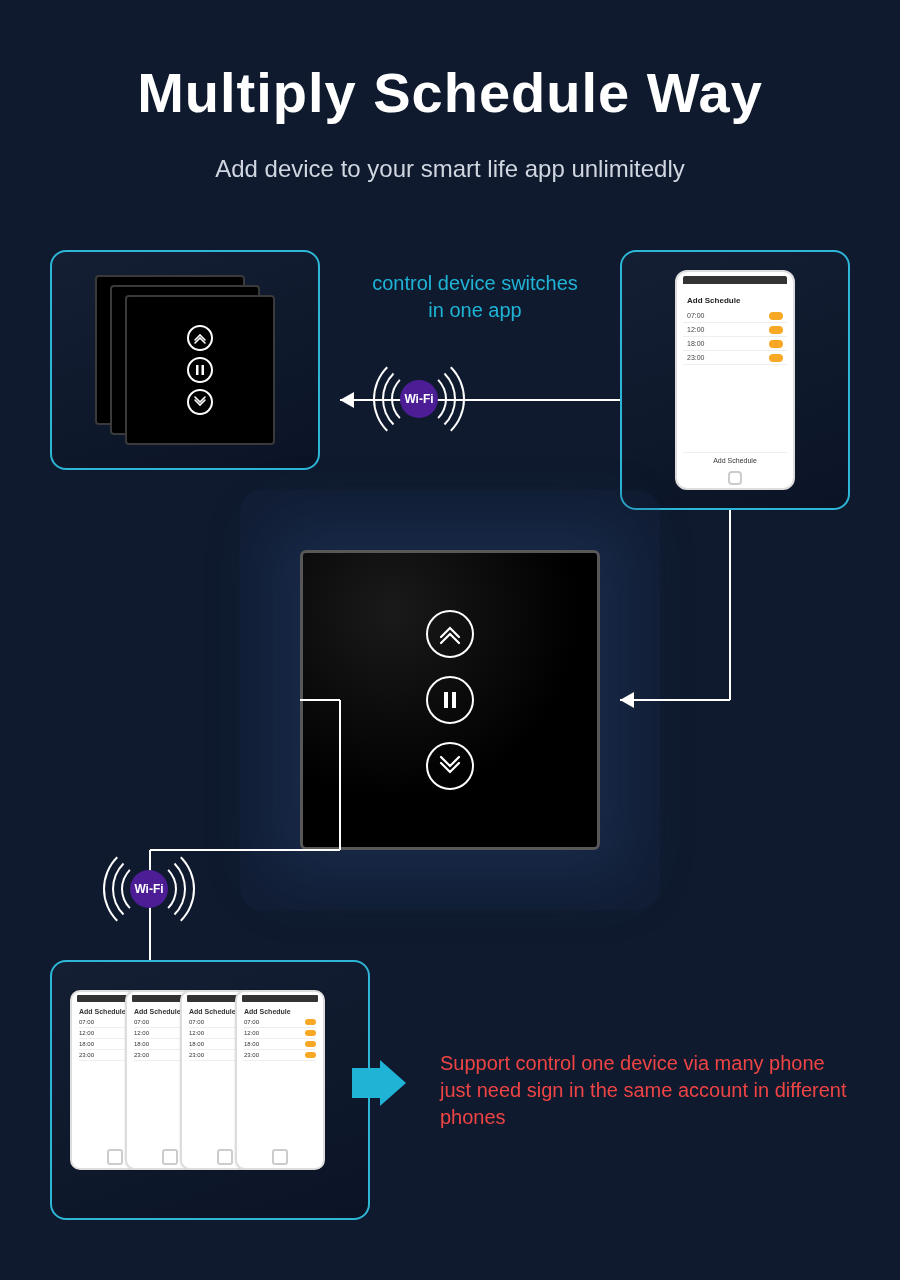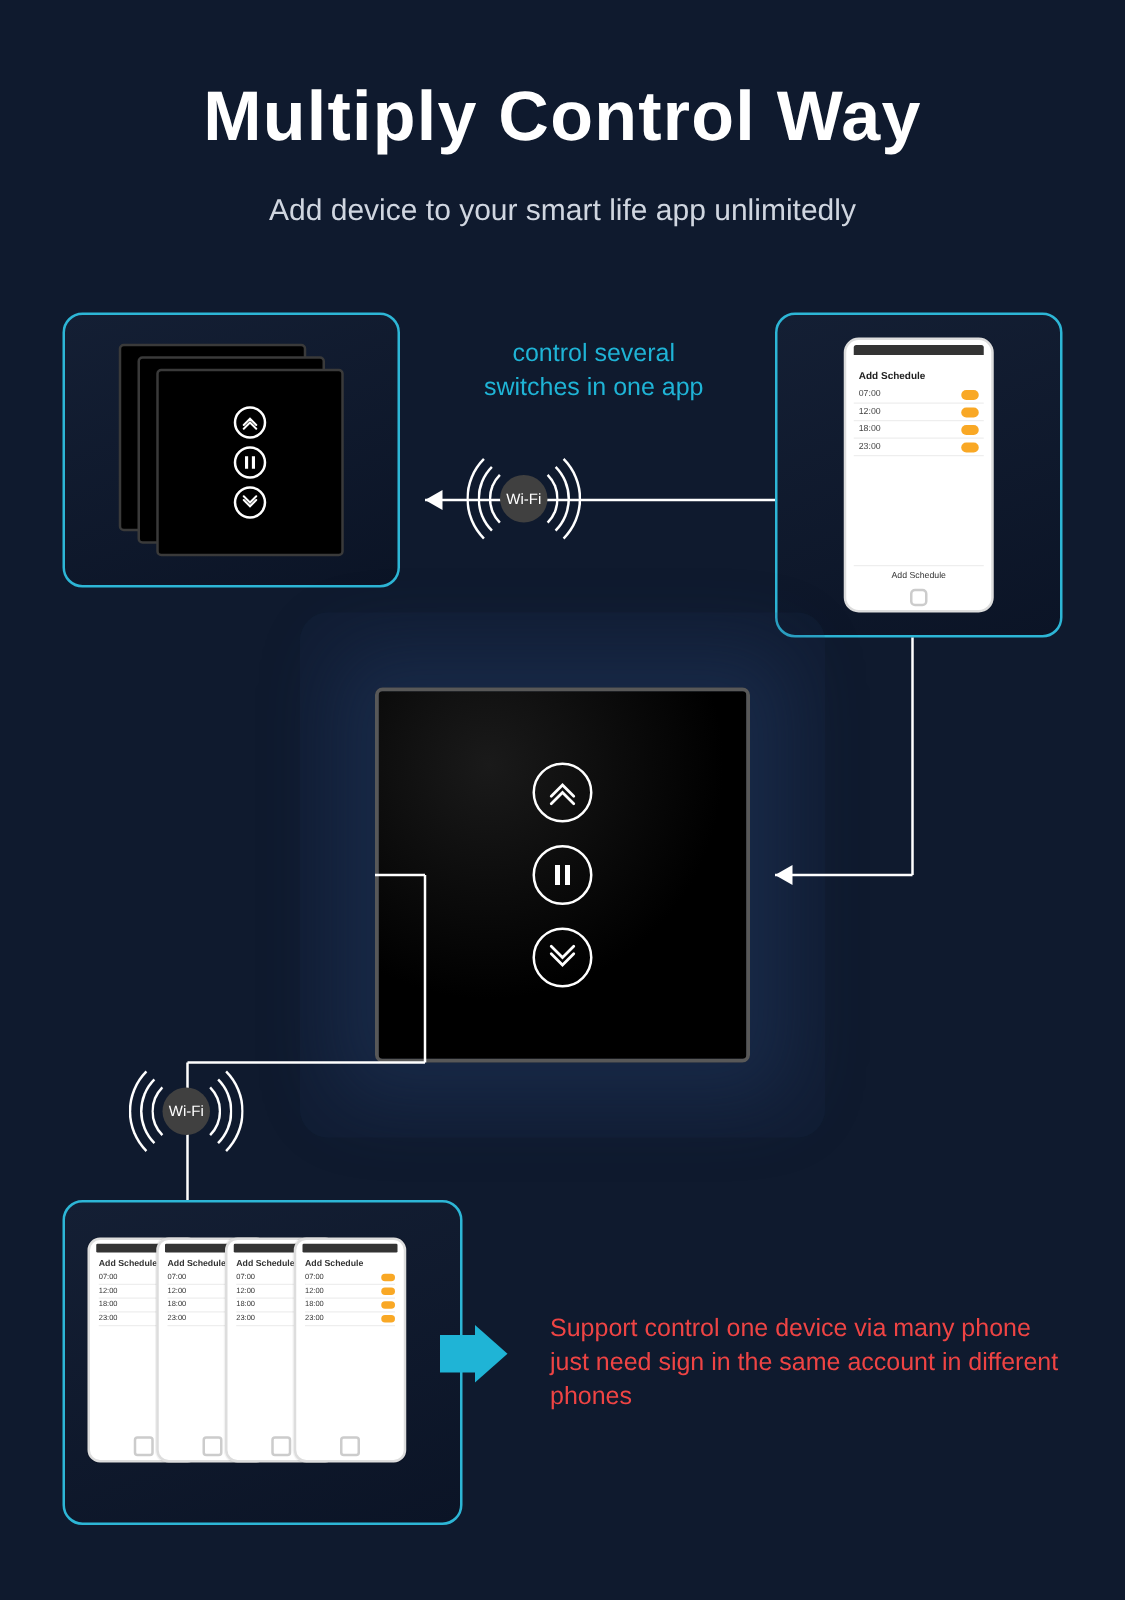--- a/index.html
+++ b/index.html
@@ -116,40 +116,40 @@
     color:#ef4444; font-size:20px; line-height:1.35;
   }
 
   
   svg.lines { position:absolute; left:0; top:0; pointer-events:none; }
 
   
   .wifi-badge {
     position:absolute; display:flex; align-items:center; justify-content:center;
   }
-  .wifi-badge .dot { width:38px; height:38px; background:#404040; border-radius:50%; color:#fff; font-size:12px; font-weight:400; display:flex; align-items:center; justify-content:center; z-index:2;}
+  .wifi-badge .dot { width:38px; height:38px; background:#4c1d95; border-radius:50%; color:#fff; font-size:12px; font-weight:700; display:flex; align-items:center; justify-content:center; z-index:2;}
   .wifi-badge .wave { position:absolute; border:2px solid #fff; border-radius:50%; }
   .wifi-badge .wave.l1{ width:56px; height:56px; border-color:transparent #fff transparent #fff;}
   .wifi-badge .wave.l2{ width:74px; height:74px; border-color:transparent #fff transparent #fff;}
   .wifi-badge .wave.l3{ width:92px; height:92px; border-color:transparent #fff transparent #fff;}
   .wb1 { left: 400px; top: 380px; }
   .wb2 { left: 130px; top: 870px; }
 
   
   .big-arrow {
     position:absolute; left: 380px; top: 1060px;
     width: 0; height: 0;
   }
   .big-arrow .shaft { position:absolute; left:-28px; top:8px; width:28px; height:30px; background:#1fb4d6;}
   .big-arrow .head { width:0; height:0; border-top:23px solid transparent; border-bottom:23px solid transparent; border-left:26px solid #1fb4d6;}
 </style>
 </head>
 <body>
 
-<h1 class="title">Multiply Control Way</h1>
+<h1 class="title">Multiply Schedule Way</h1>
 <p class="subtitle">Add device to your smart life app unlimitedly</p>
 
 <div class="node-box box-switches">
   <div class="switch-stack">
     <div class="switch-panel sp1"></div>
     <div class="switch-panel sp2"></div>
     <div class="switch-panel sp3">
       <div class="ctrl">
         <svg width="14" height="14" viewBox="0 0 14 14">
             <path d="M2 9 L7 4 L12 9 M2 12 L7 7 L12 12" stroke="#fff" stroke-width="1.6" fill="none" stroke-linecap="round"></path>
@@ -188,21 +188,21 @@
       </div>
     <div class="row">
         <span class="t">23:00</span>
         <span class="tog"></span>
       </div>
     <div class="addbtn">Add Schedule</div>
     <div class="homebtn"></div>
   </div>
 </div>
 
-<div class="cap-top">control several switches in one app</div>
+<div class="cap-top">control device switches in one app</div>
 
 <div class="wifi-badge wb1">
   <div class="wave l3"></div>
     <div class="wave l2"></div>
     <div class="wave l1"></div>
   <div class="dot">Wi-Fi</div>
 </div>
 <div class="wifi-badge wb2">
   <div class="wave l3"></div>
     <div class="wave l2"></div>

